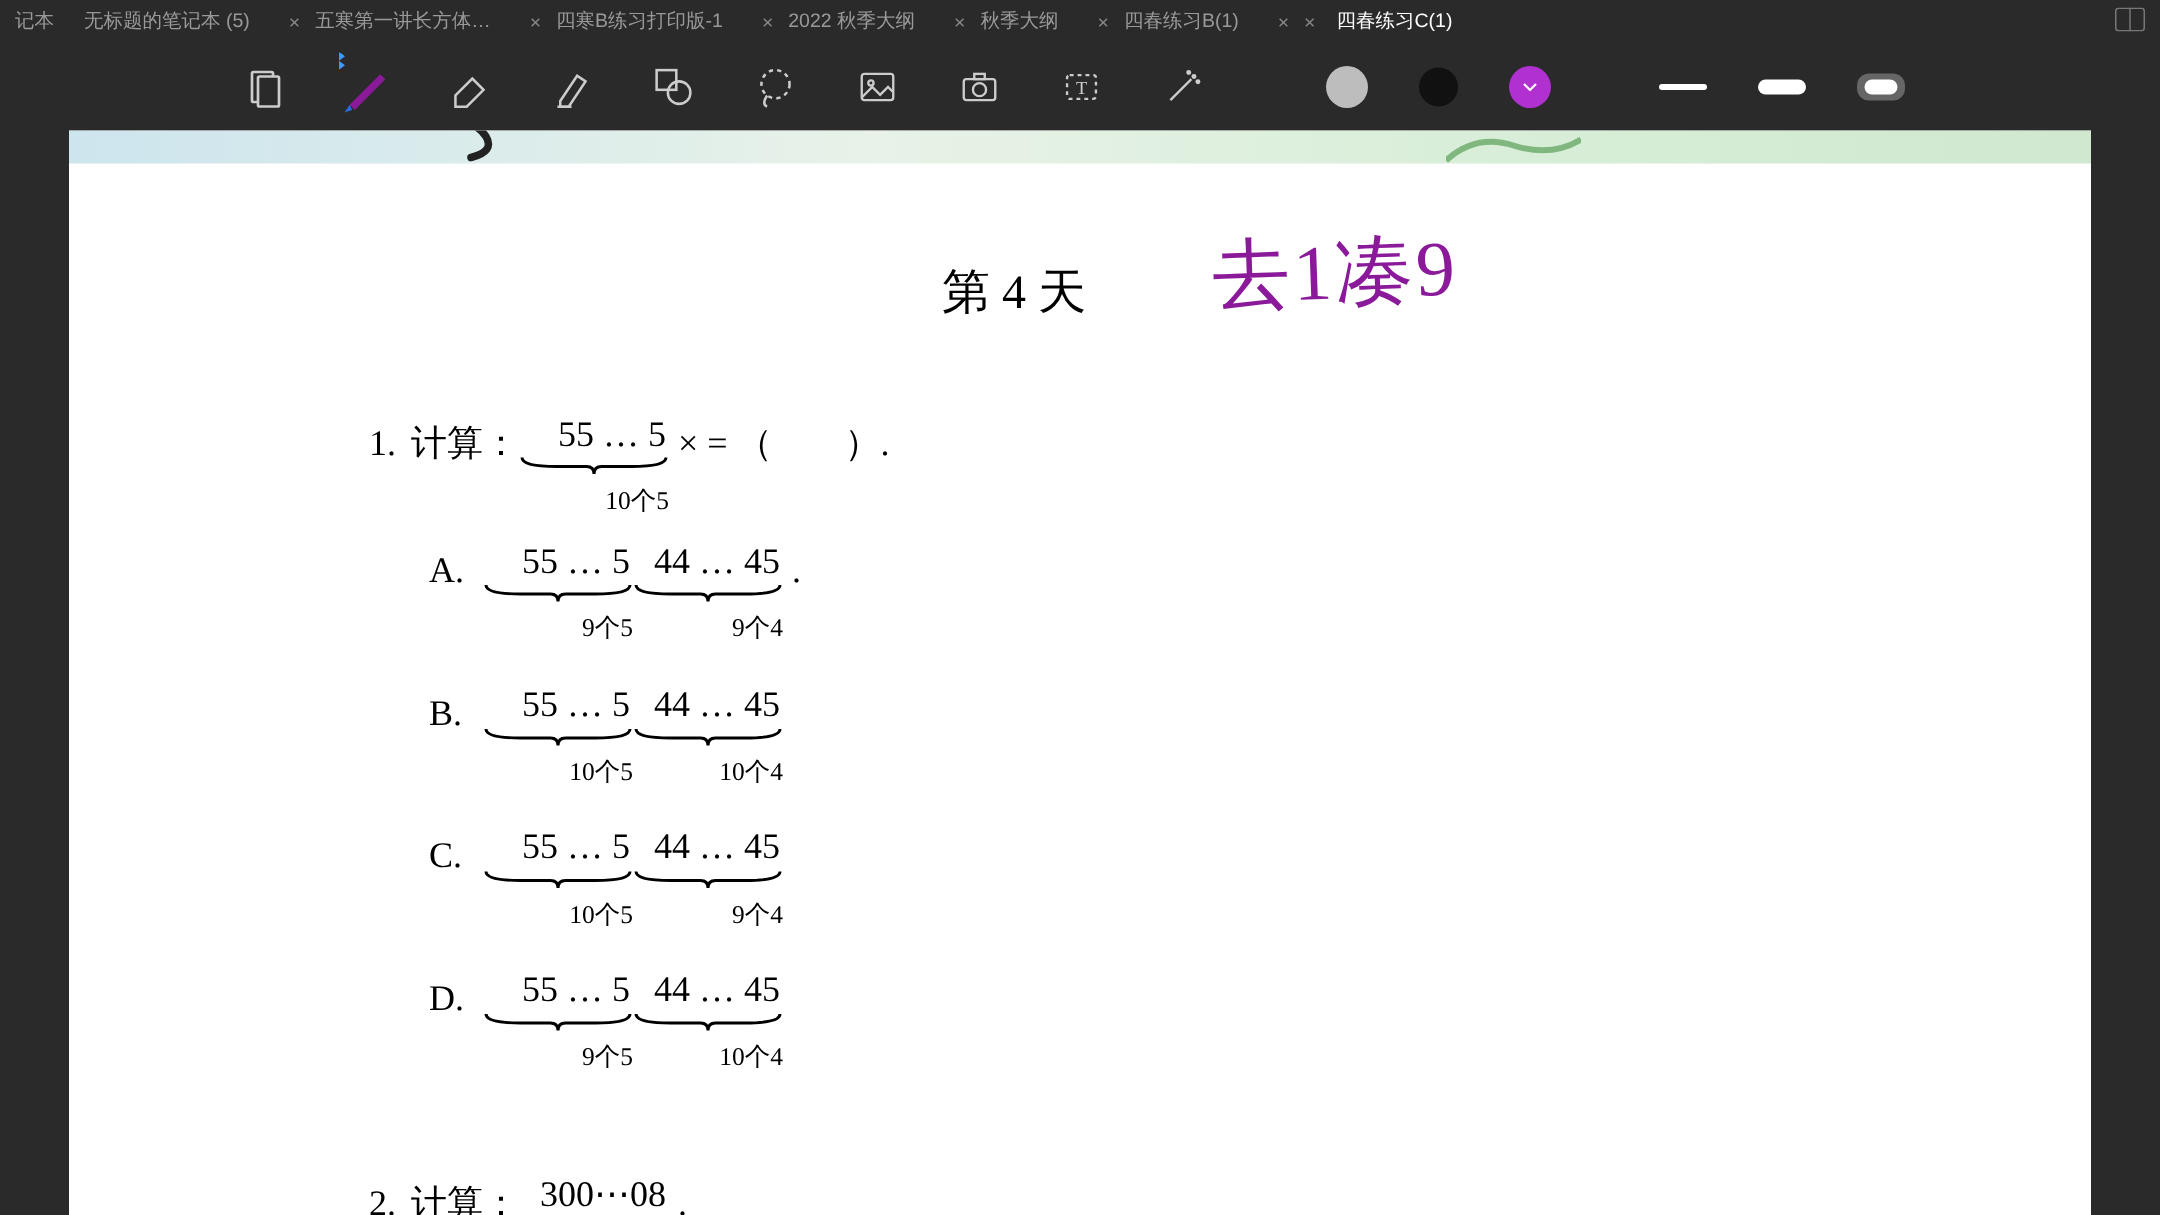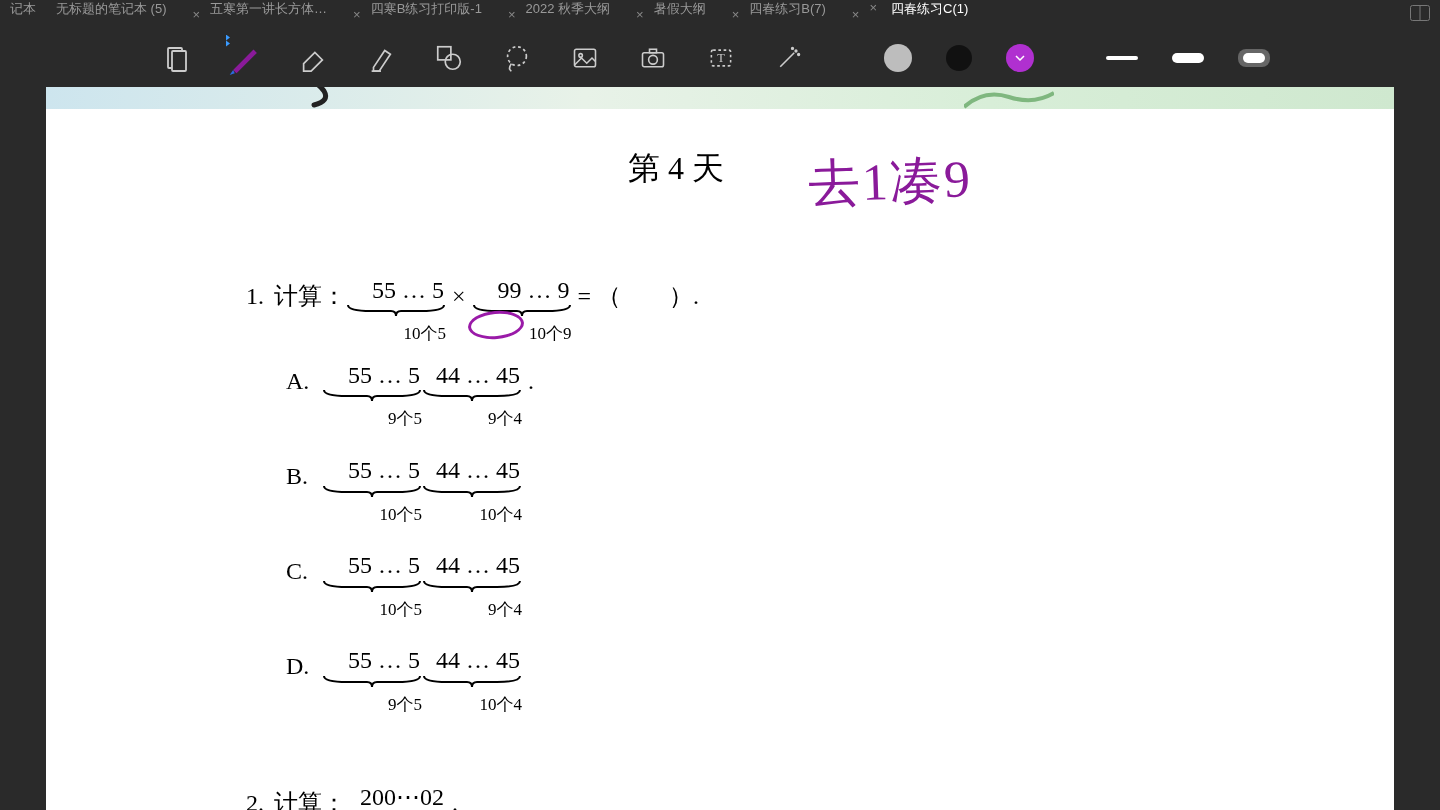--- a/index.html
+++ b/index.html
@@ -14,21 +14,21 @@
     height: 28px;
     background: #2a2a2a;
     display: flex;
     align-items: center;
     color: #999;
     font-size: 13px;
     overflow: hidden;
   }
   .tab {
     display: flex;
-    align-items: flex-start;
+    align-items: center;
     padding: 0 10px;
     height: 100%;
     white-space: nowrap;
     cursor: pointer;
   }
   .tab.active { color: #fff; }
   .tab-close {
     margin-left: 16px;
     font-size: 13px;
     color: #888;
@@ -96,21 +96,21 @@
   .page-deco svg { position:absolute; }
   .content {
     position: relative;
     padding: 60px 180px 0 200px;
     font-family: "Songti SC", "SimSun", serif;
     color: #000;
     font-size: 24px;
   }
   .title-row {
     display: flex;
-    align-items: flex-start;
+    align-items: flex-end;
     justify-content: center;
     gap: 84px;
     margin-bottom: 60px;
     margin-left: 140px;
   }
   .title-text {
     font-size: 32px;
     font-weight: 500;
   }
   .handwriting {
@@ -193,25 +193,25 @@
       <span class="tab-close">×</span>
       <div class="tab">
         <span>四寒B练习打印版-1</span>
       </div>
       <span class="tab-close">×</span>
       <div class="tab">
         <span>2022 秋季大纲</span>
       </div>
       <span class="tab-close">×</span>
       <div class="tab">
-        <span>暑假大纲</span>
-      </div>
-      <span class="tab-close">×</span>
-      <div class="tab">
-        <span>四春练习B(7)</span>
+        <span>秋季大纲</span>
+      </div>
+      <span class="tab-close">×</span>
+      <div class="tab">
+        <span>四春练习B(1)</span>
       </div>
       <span class="tab-close">×</span>
       <div class="tab active">
         <span class="tab-close" style="margin-left: 0px; margin-right: 14px;">×</span>
         <span>四春练习C(1)</span>
       </div>
     </div>
   <div class="split-icon">
     <svg width="20" height="16" viewBox="0 0 20 16">
         <rect x="0.5" y="0.5" width="19" height="15" rx="2" fill="none" stroke="#777"></rect>
@@ -322,30 +322,20 @@
           <span class="ub">
             <span class="top">55 … 5</span>
             <span class="brace">
                 <svg viewBox="0 0 100 14" preserveAspectRatio="none">
                   <path d="M2 2 Q2 8 25 8 L45 8 Q50 8 50 13 Q50 8 55 8 L75 8 Q98 8 98 2" stroke="#000" stroke-width="2" fill="none"></path>
                 </svg>
               </span>
             <span class="sub">10个5</span>
           </span>
           <span> × </span>
-          <span class="ub" style="position:relative;">
-            <span class="top">99 … 9</span>
-            <span class="brace">
-                <svg viewBox="0 0 100 14" preserveAspectRatio="none">
-                  <path d="M2 2 Q2 8 25 8 L45 8 Q50 8 50 13 Q50 8 55 8 L75 8 Q98 8 98 2" stroke="#000" stroke-width="2" fill="none"></path>
-                </svg>
-              </span>
-            <span class="sub">10个9</span>
-            <span class="circle-annot" style="left:-4px; top:34px;"></span>
-          </span>
           <span> = （　　）.</span>
         </span>
       </div>
 
       <div class="options" id="opts-host">
           <div class="opt">
             <span class="opt-label">A.</span>
             <span class="math"><span class="ub"><span class="top">55 … 5</span><span class="brace">
                   <svg viewBox="0 0 100 14" preserveAspectRatio="none">
                     <path d="M2 2 Q2 8 25 8 L45 8 Q50 8 50 13 Q50 8 55 8 L75 8 Q98 8 98 2" stroke="#000" stroke-width="2" fill="none"></path>
@@ -394,21 +384,21 @@
           </div>
         </div>
     </div>
 
     <div class="problem" style="margin-top:70px;">
       <div class="prob-line">
         <span class="prob-num">2.</span>
         <span>计算：</span>
         <span class="math">
           <span class="ub">
-            <span class="top">200⋯02</span>
+            <span class="top">300⋯08</span>
             <span class="brace">
                 <svg viewBox="0 0 100 14" preserveAspectRatio="none">
                   <path d="M2 2 Q2 8 25 8 L45 8 Q50 8 50 13 Q50 8 55 8 L75 8 Q98 8 98 2" stroke="#000" stroke-width="2" fill="none"></path>
                 </svg>
               </span>
             <span class="sub"></span>
           </span>
           <span> .</span>
         </span>
       </div>

